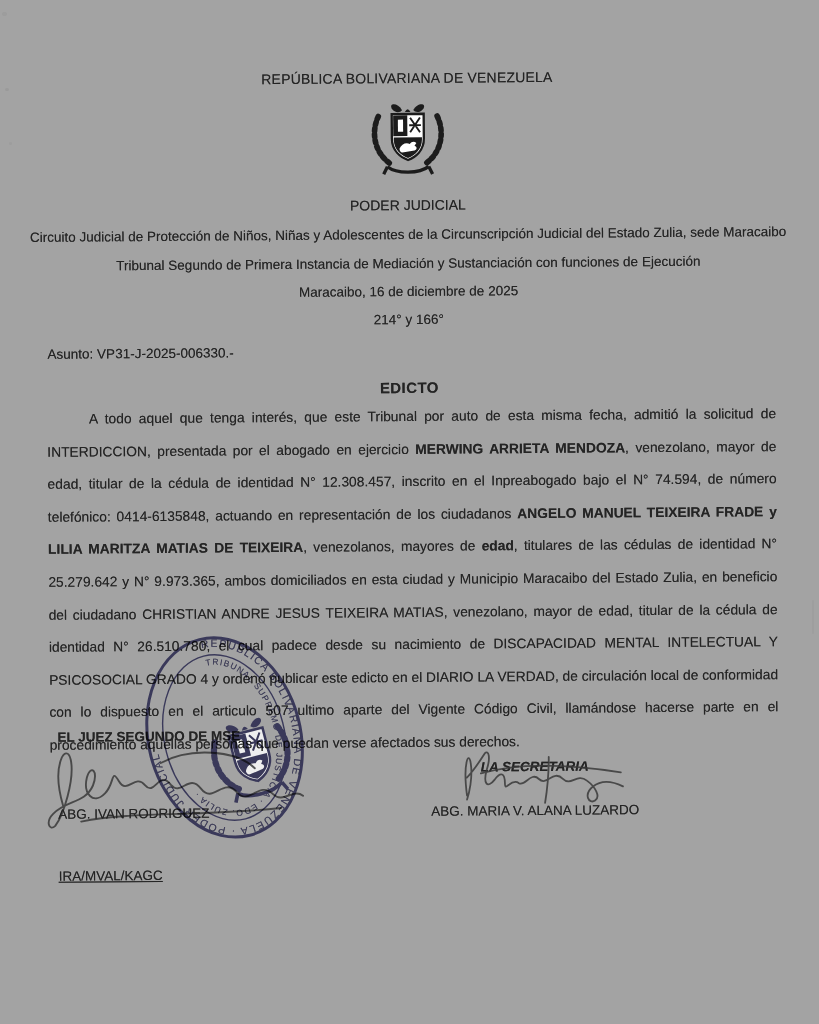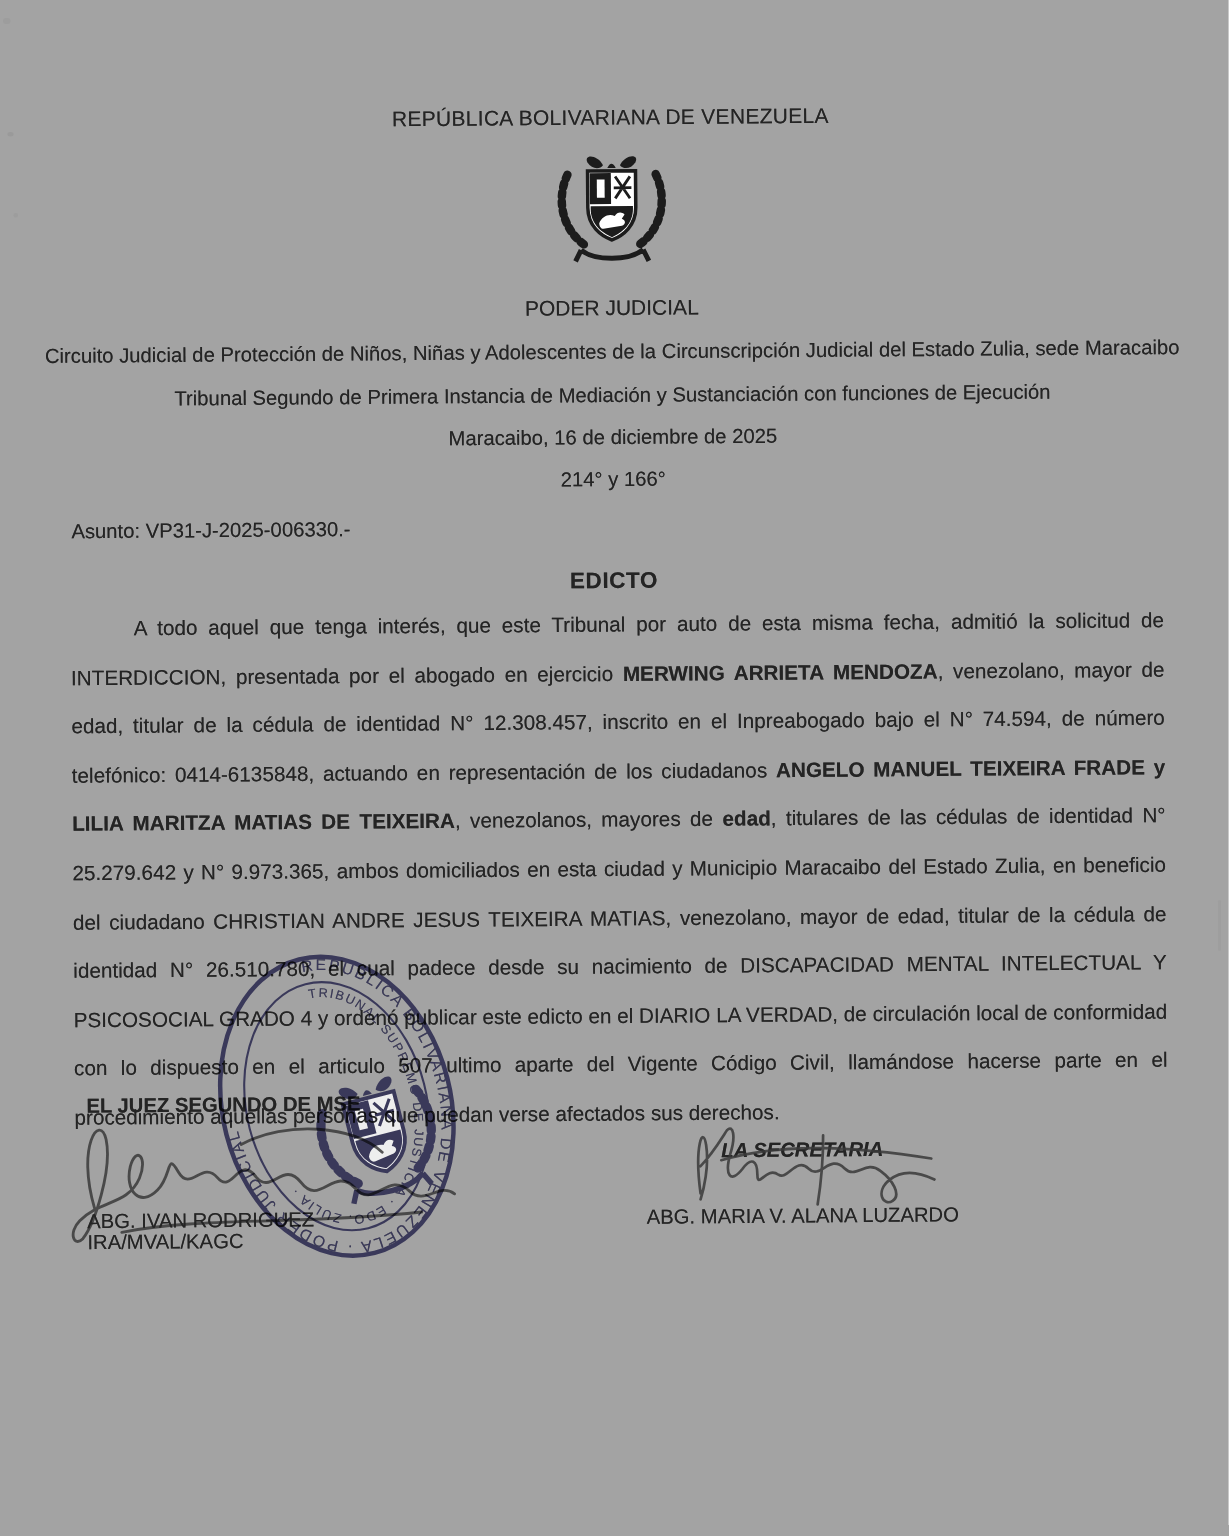--- a/index.html
+++ b/index.html
@@ -35,21 +35,21 @@
     font-size:13.8px;line-height:32.6px;
     text-align:justify;text-indent:42px;
   }
   .body-text .b{font-weight:bold;}
   .sig-label{position:absolute;font-weight:bold;font-size:13.5px;}
   .lbl-juez{top:727px;left:55px;}
   .lbl-secretaria{top:760px;left:478px;font-style:italic;}
   .sig-name{position:absolute;font-size:13.5px;}
   .name-juez{top:804px;left:55px;}
   .name-secretaria{top:804px;left:428px;}
-  .initials{position:absolute;top:818px;left:55px;font-size:13.5px;}
+  .initials{position:absolute;top:866px;left:55px;font-size:13.5px;text-decoration:underline;}
   .sig-svg{position:absolute;pointer-events:none;}
   .sig-judge{left:38px;top:731px;width:280px;height:102px;}
   .sig-secretary{left:450px;top:740px;width:195px;height:68px;}
   .stamp{
     position:absolute;left:136px;top:628px;width:172px;height:216px;
     transform:rotate(-14deg);
     mix-blend-mode:multiply;
     opacity:.82;
     color:#23224a;
   }

